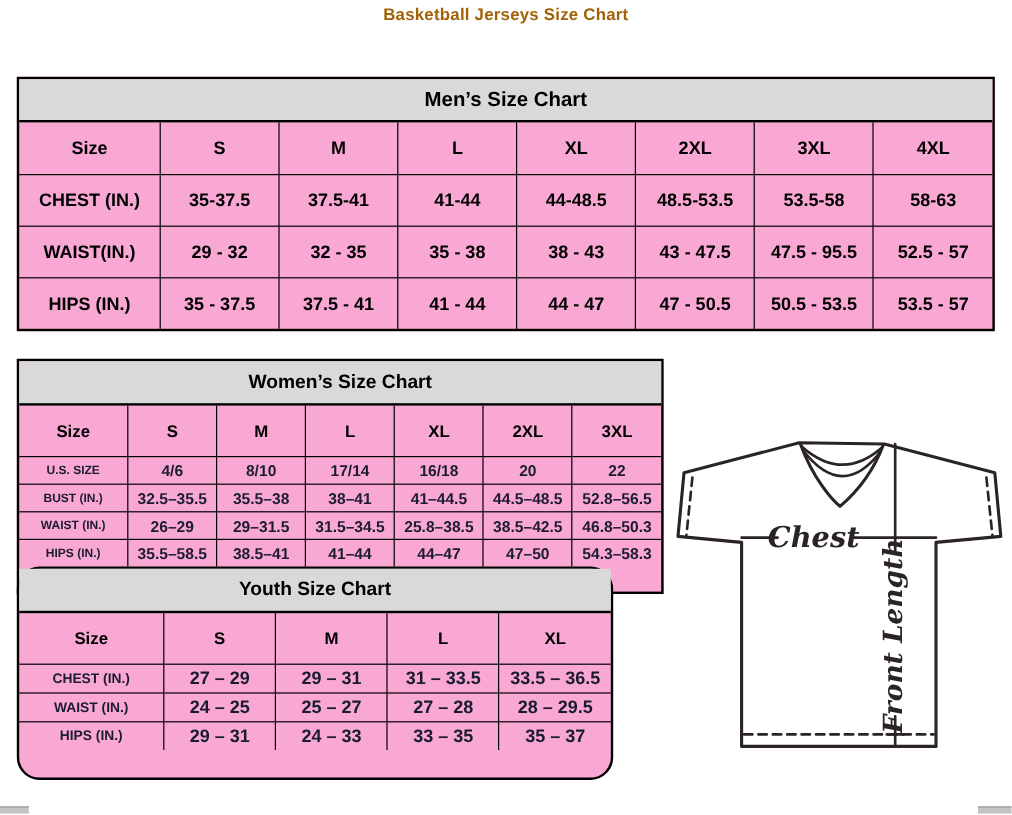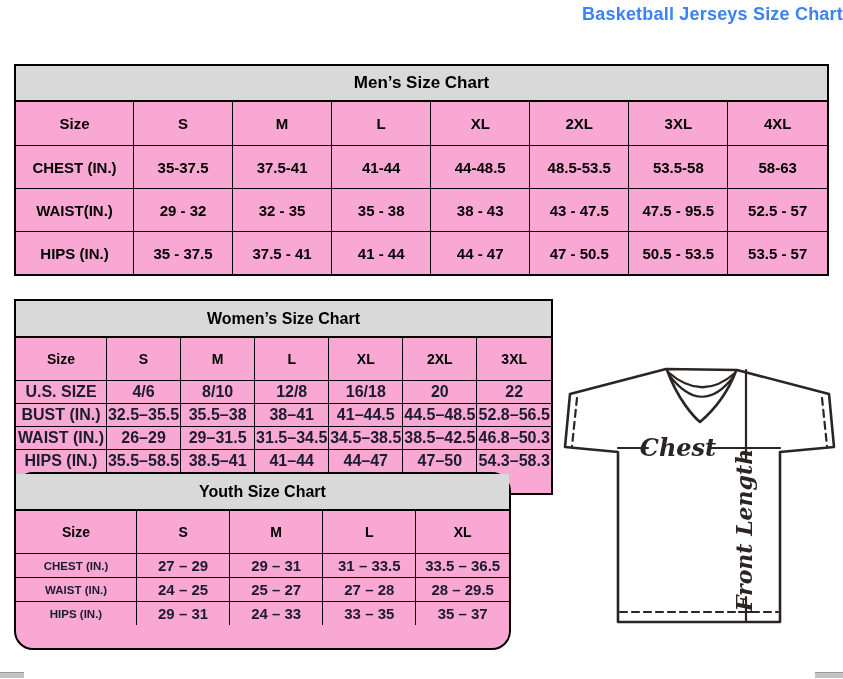--- a/index.html
+++ b/index.html
@@ -2,22 +2,22 @@
 <html><head>
 <meta charset="utf-8">
 <style>
   html,body{margin:0;padding:0;}
   body{
     width:843px;height:679px;background:#ffffff;
     font-family:"Liberation Sans",sans-serif;position:relative;overflow:hidden;
   }
   .page{position:relative;width:843px;height:679px;}
   .page-title{
-    position:absolute;top:4px;left:0;width:100%;text-align:right;
-    font-size:18px;font-weight:bold;color:#3b82f6;margin:0;letter-spacing:0.2px;
+    position:absolute;top:4px;left:0;width:100%;text-align:center;
+    font-size:14px;font-weight:bold;color:#a16207;margin:0;letter-spacing:0.2px;
   }
   .chart-section{position:absolute;border:2px solid #000;background:#f9a8d4;box-sizing:border-box;}
   .tbl-title{
     background:#d9d9d9;border-bottom:2px solid #000;
     display:flex;align-items:center;justify-content:center;
     font-weight:bold;color:#000;
   }
   table.grid{border-collapse:collapse;width:100%;table-layout:fixed;border-style:hidden;}
   table.grid th,table.grid td{
     border:1.5px solid #000;text-align:center;vertical-align:middle;
@@ -26,22 +26,22 @@
   
   .mens{left:14px;top:64px;width:815px;height:212px;}
   .mens .tbl-title{height:34px;font-size:17px;}
   .mens tr.size-row th{height:43px;font-size:15px;}
   .mens tr.data-row th,.mens tr.data-row td{height:42px;font-size:15px;}
   .mens th:first-child,.mens td:first-child{width:117px;}
   
   .womens{left:14px;top:299px;width:539px;height:196px;}
   .womens .tbl-title{height:35px;font-size:16px;}
   .womens tr.size-row th{height:42px;font-size:14px;}
-  .womens tr.data-row th,.womens tr.data-row td{height:22px;font-size:16px;color:#1b1b30;}
-  .womens tr.data-row th{font-size:16px;}
+  .womens tr.data-row th,.womens tr.data-row td{height:22px;font-size:13px;color:#1b1b30;}
+  .womens tr.data-row th{font-size:10px;}
   .womens th:first-child,.womens td:first-child{width:90px;}
   
   .youth{left:14px;top:472px;width:497px;height:178px;border-radius:19px;}
   .youth .tbl-title{height:35px;font-size:16px;}
   .youth tr.size-row th{height:42px;font-size:14px;}
   .youth tr.data-row th,.youth tr.data-row td{height:23px;font-size:15px;color:#1b1b30;}
   .youth tr.data-row th{font-size:11.5px;}
   .youth th:first-child,.youth td:first-child{width:120px;}
   
   .jersey{position:absolute;left:556px;top:360px;width:287px;height:266px;text-align:right;}
@@ -124,40 +124,40 @@
             <th>XL</th>
             <th>2XL</th>
             <th>3XL</th>
           </tr>
         </thead>
         <tbody>
           <tr class="data-row">
             <th>U.S. SIZE</th>
             <td>4/6</td>
             <td>8/10</td>
-            <td>12/8</td>
+            <td>17/14</td>
             <td>16/18</td>
             <td>20</td>
             <td>22</td>
           </tr>
           <tr class="data-row">
             <th>BUST (IN.)</th>
             <td>32.5–35.5</td>
             <td>35.5–38</td>
             <td>38–41</td>
             <td>41–44.5</td>
             <td>44.5–48.5</td>
             <td>52.8–56.5</td>
           </tr>
           <tr class="data-row">
             <th>WAIST (IN.)</th>
             <td>26–29</td>
             <td>29–31.5</td>
             <td>31.5–34.5</td>
-            <td>34.5–38.5</td>
+            <td>25.8–38.5</td>
             <td>38.5–42.5</td>
             <td>46.8–50.3</td>
           </tr>
           <tr class="data-row">
             <th>HIPS (IN.)</th>
             <td>35.5–58.5</td>
             <td>38.5–41</td>
             <td>41–44</td>
             <td>44–47</td>
             <td>47–50</td>

